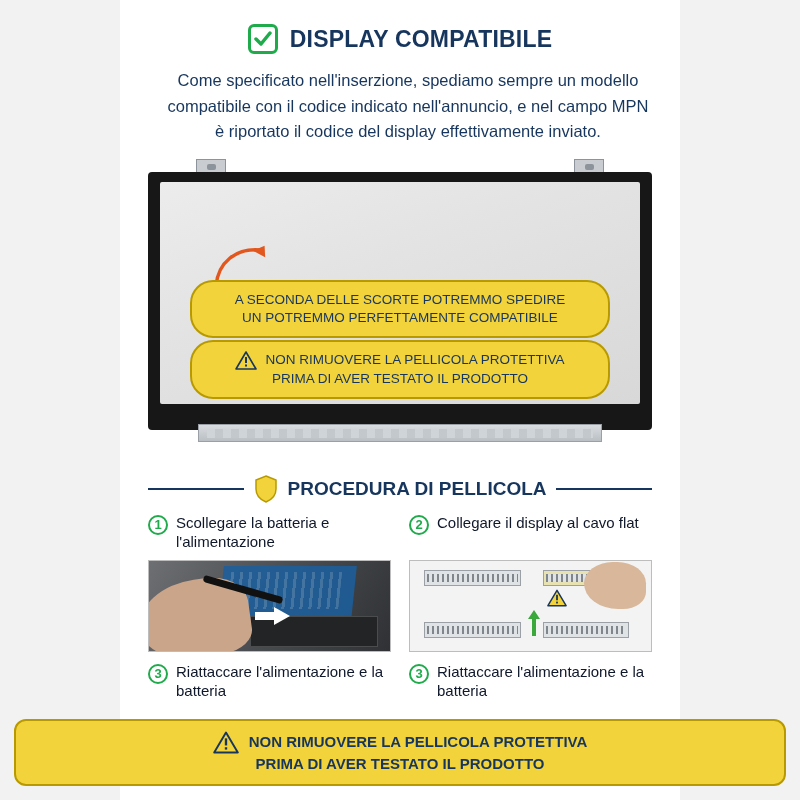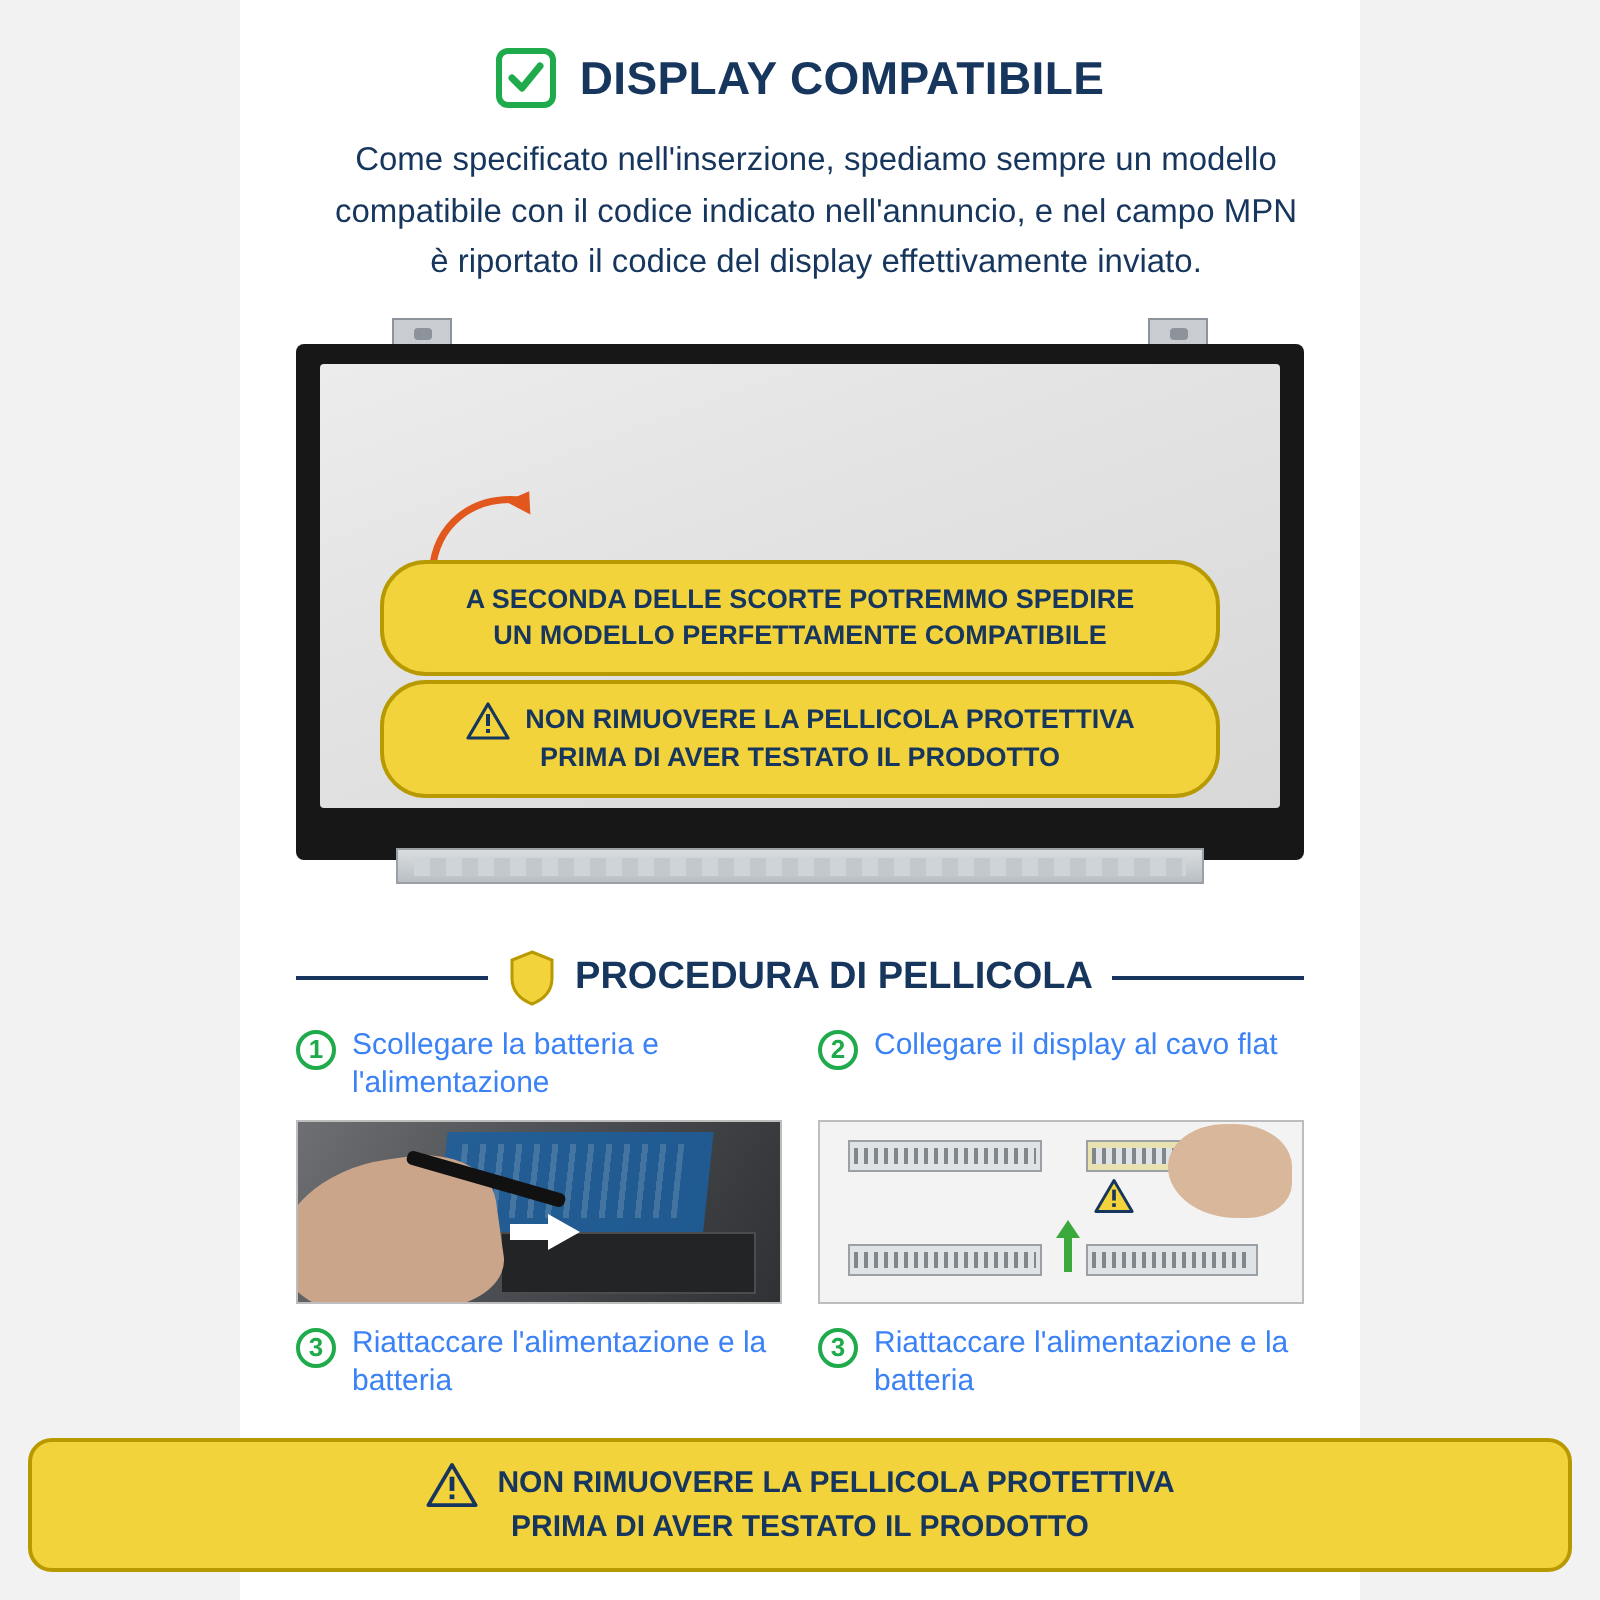--- a/index.html
+++ b/index.html
@@ -150,21 +150,21 @@
   }
 
   .banner {
     position: absolute;
     left: 42px;
     right: 42px;
     background: #f2d33c;
     border: 2px solid #b89a00;
     border-radius: 23px;
     text-align: center;
-    font-weight: bold;
+    font-weight: normal;
     color: #17365d;
     box-sizing: border-box;
   }
   .banner-1 {
     top: 108px;
     padding: 9px 8px;
     font-size: 13.5px;
     line-height: 1.35;
   }
   .banner-2 {
@@ -227,21 +227,21 @@
     font-weight: bold;
     display: flex;
     align-items: center;
     justify-content: center;
     box-sizing: border-box;
     margin-top: 2px;
   }
   .step-text {
     font-size: 15px;
     line-height: 1.3;
-    color: #3b82f6;
+    color: #0f172a;
   }
 
   .photos {
     margin: 8px 28px 0 28px;
     display: grid;
     grid-template-columns: 1fr 1fr;
     column-gap: 18px;
   }
   .photo {
     height: 92px;
@@ -414,21 +414,21 @@
           <div class="ribbon"></div>
         </div>
 
         <svg class="arrow-curve" viewBox="0 0 60 46">
           <path d="M6,44 C8,20 26,6 50,8" fill="none" stroke="#e2571e" stroke-width="3.5" stroke-linecap="round"></path>
           <polygon points="52,2 58,12 44,12" fill="#e2571e" transform="rotate(28 50 8)"></polygon>
         </svg>
 
         <div class="banner banner-1">
           <div>A SECONDA DELLE SCORTE POTREMMO SPEDIRE</div>
-          <div>UN MODELLO PERFETTAMENTE COMPATIBILE</div>
+          <div>UN POTREMMO PERFETTAMENTE COMPATIBILE</div>
         </div>
 
         <div class="banner banner-2">
           <div class="line1">
             <svg class="warn-tri" width="22" height="19" viewBox="0 0 22 19">
               <polygon points="11,1 21,18 1,18" fill="#f2d33c" stroke="#17365d" stroke-width="1.6" stroke-linejoin="round"></polygon>
               <rect x="10" y="6" width="2" height="6" fill="#17365d"></rect>
               <rect x="10" y="13.5" width="2" height="2" fill="#17365d"></rect>
             </svg>
             <span>NON RIMUOVERE LA PELLICOLA PROTETTIVA</span>

